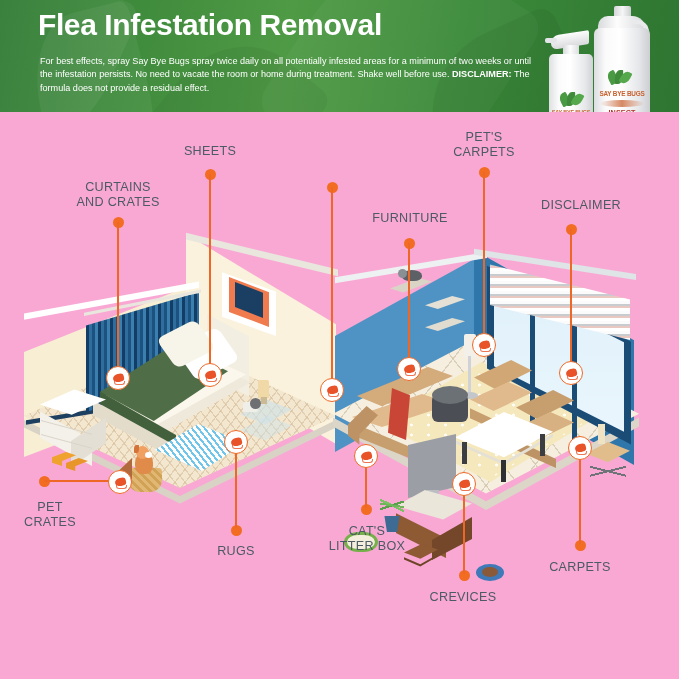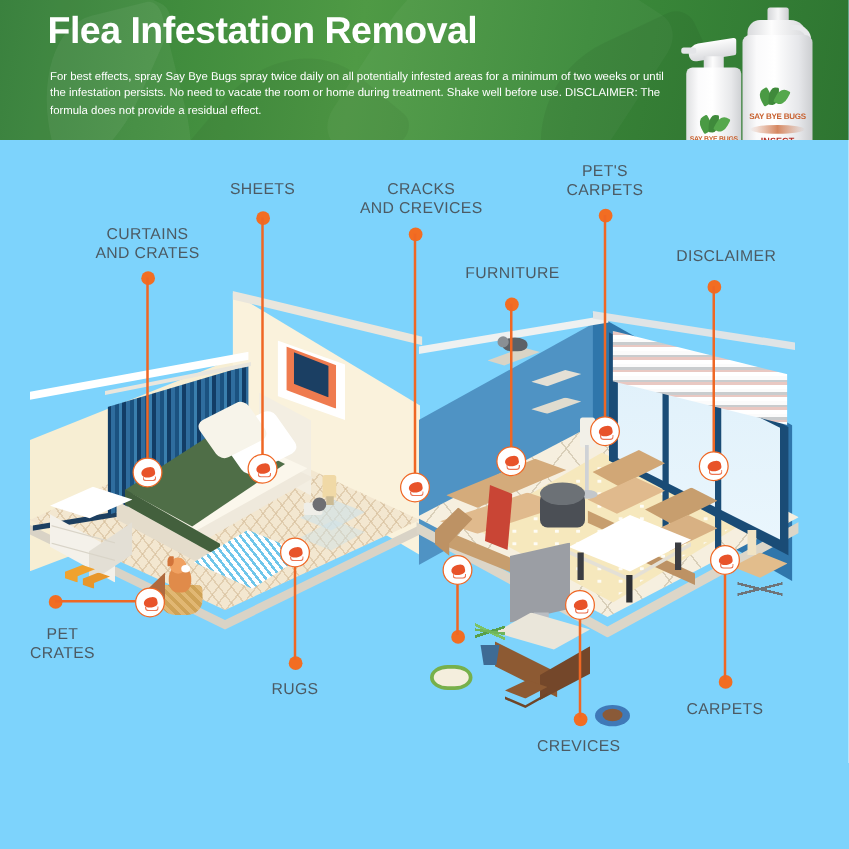--- a/index.html
+++ b/index.html
@@ -5,21 +5,21 @@
   * { box-sizing: border-box; margin: 0; padding: 0; }
   html, body {
     width: 679px; height: 679px;
     background: #ffffff;
     font-family: "Liberation Sans", sans-serif;
     overflow: hidden;
   }
   #page {
     position: relative;
     width: 679px; height: 679px;
-    background: #7dd3fc;
+    background: #f9a8d4;
   }
 
   
   .header {
     position: absolute; left: 0; top: 0;
     width: 679px; height: 112px;
     background: linear-gradient(100deg, #2f7a33 0%, #3e8a3c 18%, #4f9a45 42%, #3b8a3a 68%, #2e7531 100%);
     overflow: hidden;
   }
   .hdr-leaf {
@@ -38,21 +38,21 @@
     font-size: 30px; font-weight: bold;
     color: #ffffff; letter-spacing: -0.4px;
     white-space: nowrap;
   }
   .header-body {
     position: absolute; left: 40px; top: 55px;
     width: 492px;
     font-size: 9.1px; line-height: 13.4px;
     color: #ffffff;
   }
-  .header-body b { font-weight: normal; }
+  .header-body b { font-weight: bold; }
 
   
   .bottles { position: absolute; left: 540px; top: 0px; width: 139px; height: 126px; }
 
   .spray-bottle { position: absolute; left: 9px; top: 28px; width: 44px; height: 92px; }
   .spray-body {
     position: absolute; left: 0; top: 26px; width: 44px; height: 66px;
     background: linear-gradient(90deg,#dfe0e2 0%,#fbfbfc 22%,#ffffff 48%,#e7e8ea 82%,#cfd1d4 100%);
     border-radius: 5px 5px 4px 4px;
   }
@@ -487,22 +487,20 @@
 AND CRATES</div>
     <div class="dot" style="left:113px; top:105px;"></div>
     <div class="lead v" style="left:117px; top:110px; height:150px;"></div>
     <div class="badge" style="left:106px; top:254px;"></div>
 
     <div class="callout-label" style="left:165px; top:32px; width:90px;">SHEETS</div>
     <div class="dot" style="left:205px; top:57px;"></div>
     <div class="lead v" style="left:209px; top:62px; height:195px;"></div>
     <div class="badge" style="left:198px; top:251px;"></div>
 
-    <div class="callout-label" style="left:272px; top:32px; width:130px;">CRACKS
-AND CREVICES</div>
     <div class="dot" style="left:327px; top:70px;"></div>
     <div class="lead v" style="left:331px; top:75px; height:196px;"></div>
     <div class="badge" style="left:320px; top:266px;"></div>
 
     <div class="callout-label" style="left:432px; top:18px; width:104px;">PET'S
 CARPETS</div>
     <div class="dot" style="left:479px; top:55px;"></div>
     <div class="lead v" style="left:483px; top:60px; height:166px;"></div>
     <div class="badge" style="left:472px; top:221px;"></div>
 
@@ -520,20 +518,22 @@
 CRATES</div>
     <div class="dot" style="left:39px; top:364px;"></div>
     <div class="lead h" style="left:44px; top:368px; width:68px;"></div>
     <div class="badge" style="left:108px; top:358px;"></div>
 
     <div class="callout-label" style="left:200px; top:432px; width:72px;">RUGS</div>
     <div class="dot" style="left:231px; top:413px;"></div>
     <div class="lead v" style="left:235px; top:340px; height:76px;"></div>
     <div class="badge" style="left:224px; top:318px;"></div>
 
+    <div class="callout-label" style="left:308px; top:412px; width:118px;">CAT'S
+LITTER BOX</div>
     <div class="dot" style="left:361px; top:392px;"></div>
     <div class="lead v" style="left:365px; top:352px; height:44px;"></div>
     <div class="badge" style="left:354px; top:332px;"></div>
 
     <div class="callout-label" style="left:408px; top:478px; width:110px;">CREVICES</div>
     <div class="dot" style="left:459px; top:458px;"></div>
     <div class="lead v" style="left:463px; top:380px; height:82px;"></div>
     <div class="badge" style="left:452px; top:360px;"></div>
 
     <div class="callout-label" style="left:530px; top:448px; width:100px;text-align:center;">CARPETS</div>

